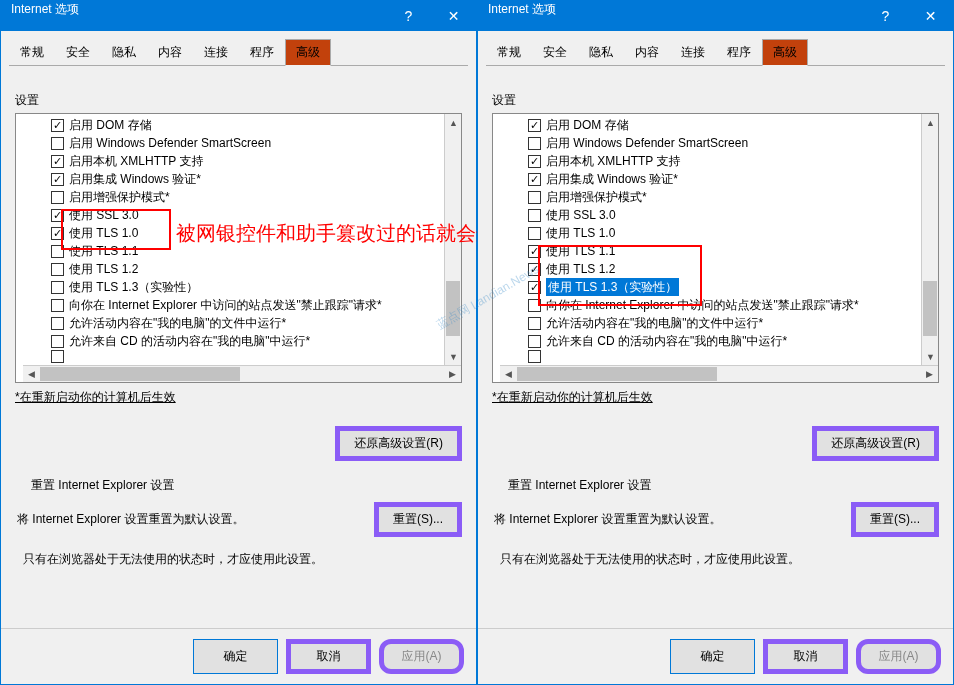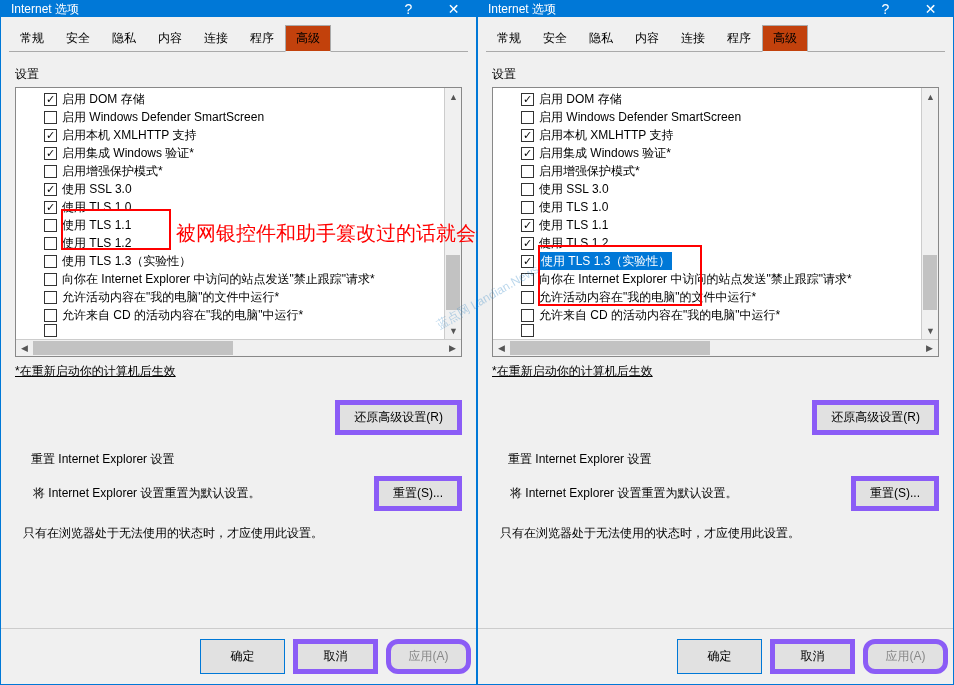--- a/index.html
+++ b/index.html
@@ -19,38 +19,38 @@
     height: 685px;
     border: 1px solid #0078d7;
     background: #f0f0f0;
     display: flex;
     flex-direction: column;
     position: relative;
   }
   .titlebar {
     background: #0078d7;
     color: #fff;
-    height: 16px;
-    display: flex;
-    align-items: center;
+    height: 30px;
+    display: flex;
+    align-items: flex-start;
     padding-left: 10px;
     font-size: 12px;
   }
   .titlebar .title { flex: 1; }
   .titlebar .btn {
     width: 45px;
     height: 30px;
     display: flex;
     align-items: center;
     justify-content: center;
     font-size: 14px;
   }
   .tabs {
     display: flex;
-    margin: 8px 8px 0 8px;
+    margin: 8px 8px 12px 8px;
     border-bottom: 1px solid #aaa;
     position: relative;
     font-size: 12px;
   }
   .tab {
     padding: 4px 10px 4px 10px;
     border: 1px solid transparent;
     border-bottom: none;
     margin-bottom: -1px;
     color: #000;
@@ -71,20 +71,21 @@
     margin: 4px 0 4px 0;
   }
   .settings-box {
     background: #fff;
     border: 1px solid #888;
     height: 270px;
     overflow: hidden;
     position: relative;
     display: flex;
     flex-direction: column;
+    padding-left: 7px;
   }
   .settings-list {
     flex: 1;
     overflow-y: hidden;
     padding: 2px 0 2px 28px;
   }
   .settings-list .row {
     display: flex;
     align-items: center;
     height: 18px;
@@ -194,29 +195,29 @@
   }
   .right-btn-row {
     display: flex;
     justify-content: flex-end;
     margin-bottom: 10px;
   }
   .reset-title { margin: 6px 0 6px 16px; }
   .reset-row {
     display: flex;
     align-items: center;
-    margin: 2px 0 10px 18px;
+    margin: 2px 0 10px 2px;
   }
   .reset-row .txt { flex: 1; }
   .info {
     margin: 4px 0 0 8px;
   }
   .footer {
     border-top: 1px solid #ccc;
-    padding: 10px 5px;
+    padding: 10px 12px;
     display: flex;
     justify-content: flex-end;
     gap: 8px;
   }
   
   .redbox {
     position: absolute;
     border: 2px solid #ff0000;
     pointer-events: none;
   }

